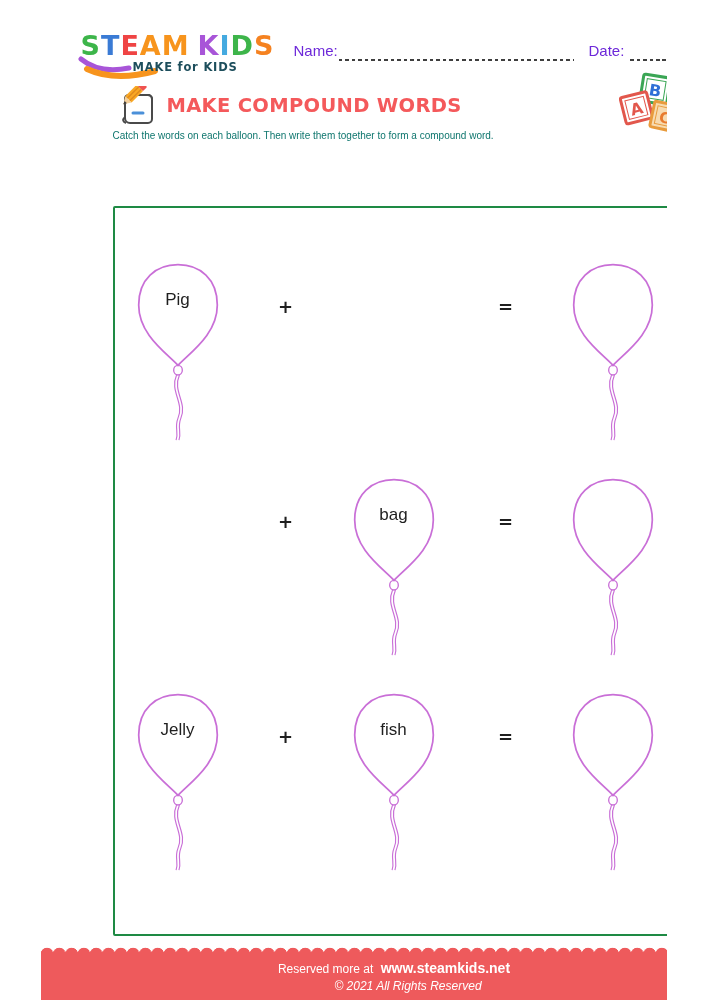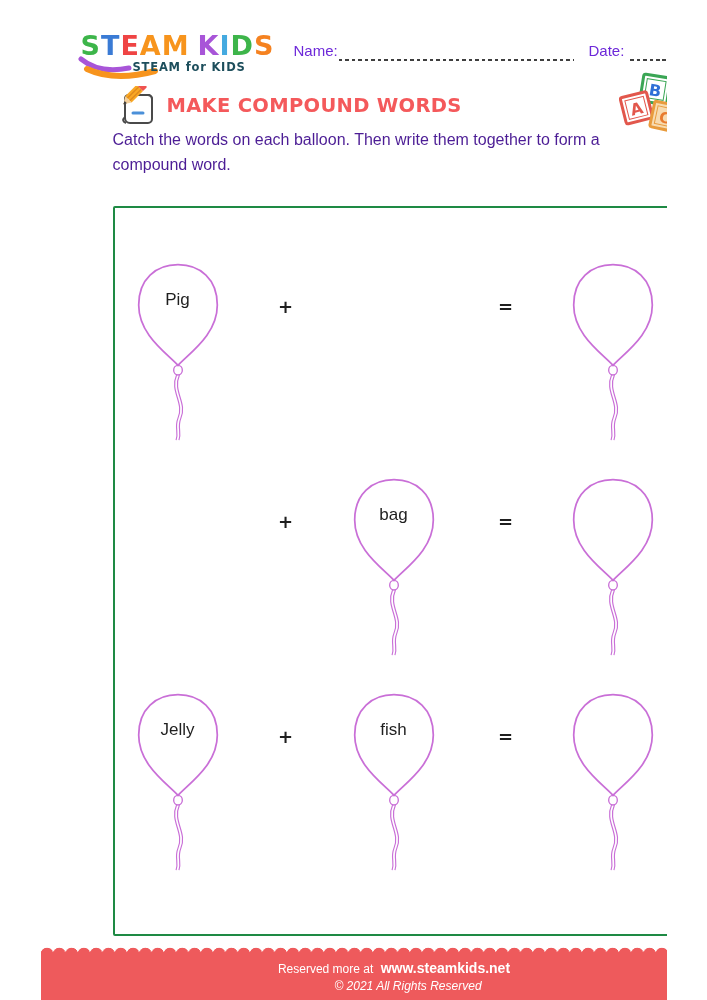--- a/index.html
+++ b/index.html
@@ -34,21 +34,21 @@
   .title-icon { position:absolute; left:74px; top:80px; }
   .page-title {
     position:absolute; left:126px; top:88px;
     font-family:"DejaVu Sans", sans-serif; font-weight:800;
     font-size:19.5px; letter-spacing:0.3px; color:#f4595b; white-space:nowrap;
   }
   .abc-blocks { position:absolute; left:578px; top:66px; }
 
   .instructions {
     position:absolute; left:72px; top:122px; width:552px;
-    font-size:16px; line-height:1.55; color:#4c1d95;
+    font-size:10px; line-height:1.55; color:#0f766e;
   }
 
   
   .work-box {
     position:absolute; left:72px; top:200px; width:563px; height:730px;
     border:2.5px solid #1e8a44; border-radius:2px; background:#fff;
   }
 
   .balloon { position:absolute; width:96px; height:186px; }
   .balloon-word {
@@ -80,21 +80,21 @@
 <body>
 
 <div id="page">
 
   <div class="logo">
     <svg class="logo-swoosh" width="100" height="26" viewBox="0 0 100 26">
       <path d="M4,3 Q22,18 52,12" fill="none" stroke="#a855d8" stroke-width="5" stroke-linecap="round"></path>
       <path d="M10,13 Q38,26 78,15" fill="none" stroke="#f7941d" stroke-width="6" stroke-linecap="round"></path>
     </svg>
     <div class="logo-text"><span style="color: rgb(61, 181, 74);">S</span><span style="color: rgb(58, 123, 213);">T</span><span style="color: rgb(239, 68, 68);">E</span><span style="color: rgb(247, 148, 29);">A</span><span style="color: rgb(247, 148, 29);">M</span><span style="display:inline-block;width:8px;"></span><span style="color: rgb(168, 85, 216);">K</span><span style="color: rgb(69, 170, 224);">I</span><span style="color: rgb(61, 181, 74);">D</span><span style="color: rgb(245, 130, 32);">S</span></div>
-    <div class="logo-tagline">STEAM for KIDS</div>
+    <div class="logo-tagline">MAKE for KIDS</div>
   </div>
 
   <span class="field-label" style="left:253px;">Name:</span>
   <div class="dash-line" style="left:298px; width:235px;"></div>
   <span class="field-label" style="left:548px;">Date:</span>
   <div class="dash-line" style="left:589px; width:78px;"></div>
 
   <svg class="title-icon" width="46" height="44" viewBox="0 0 46 44">
     <path d="M13,9 h20 a4,4 0 0 1 4,4 v20 a4,4 0 0 1 -4,4 h-18 a5,5 0 0 1 -5,-5 v-19 a4,4 0 0 1 3,-4 z" fill="#ffffff" stroke="#4a4a4a" stroke-width="2"></path>
     <path d="M33,9 a4,4 0 0 1 4,4 v3" fill="none" stroke="#4a4a4a" stroke-width="2"></path>

